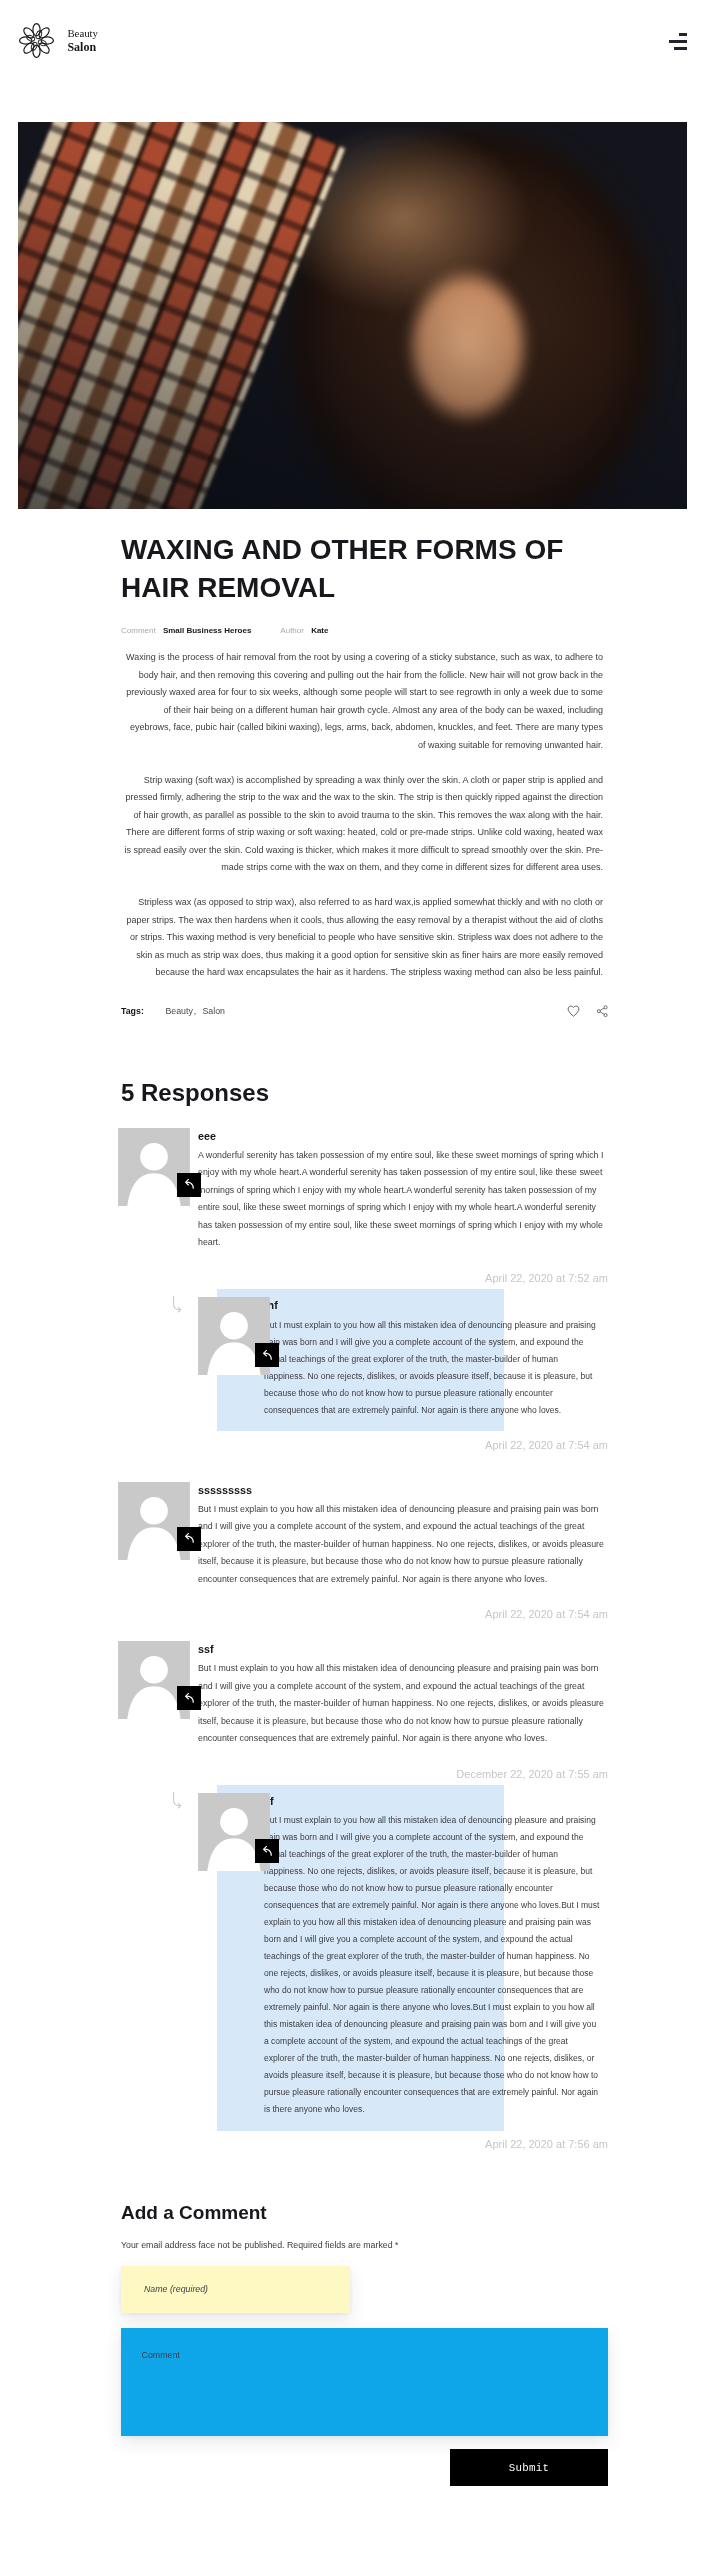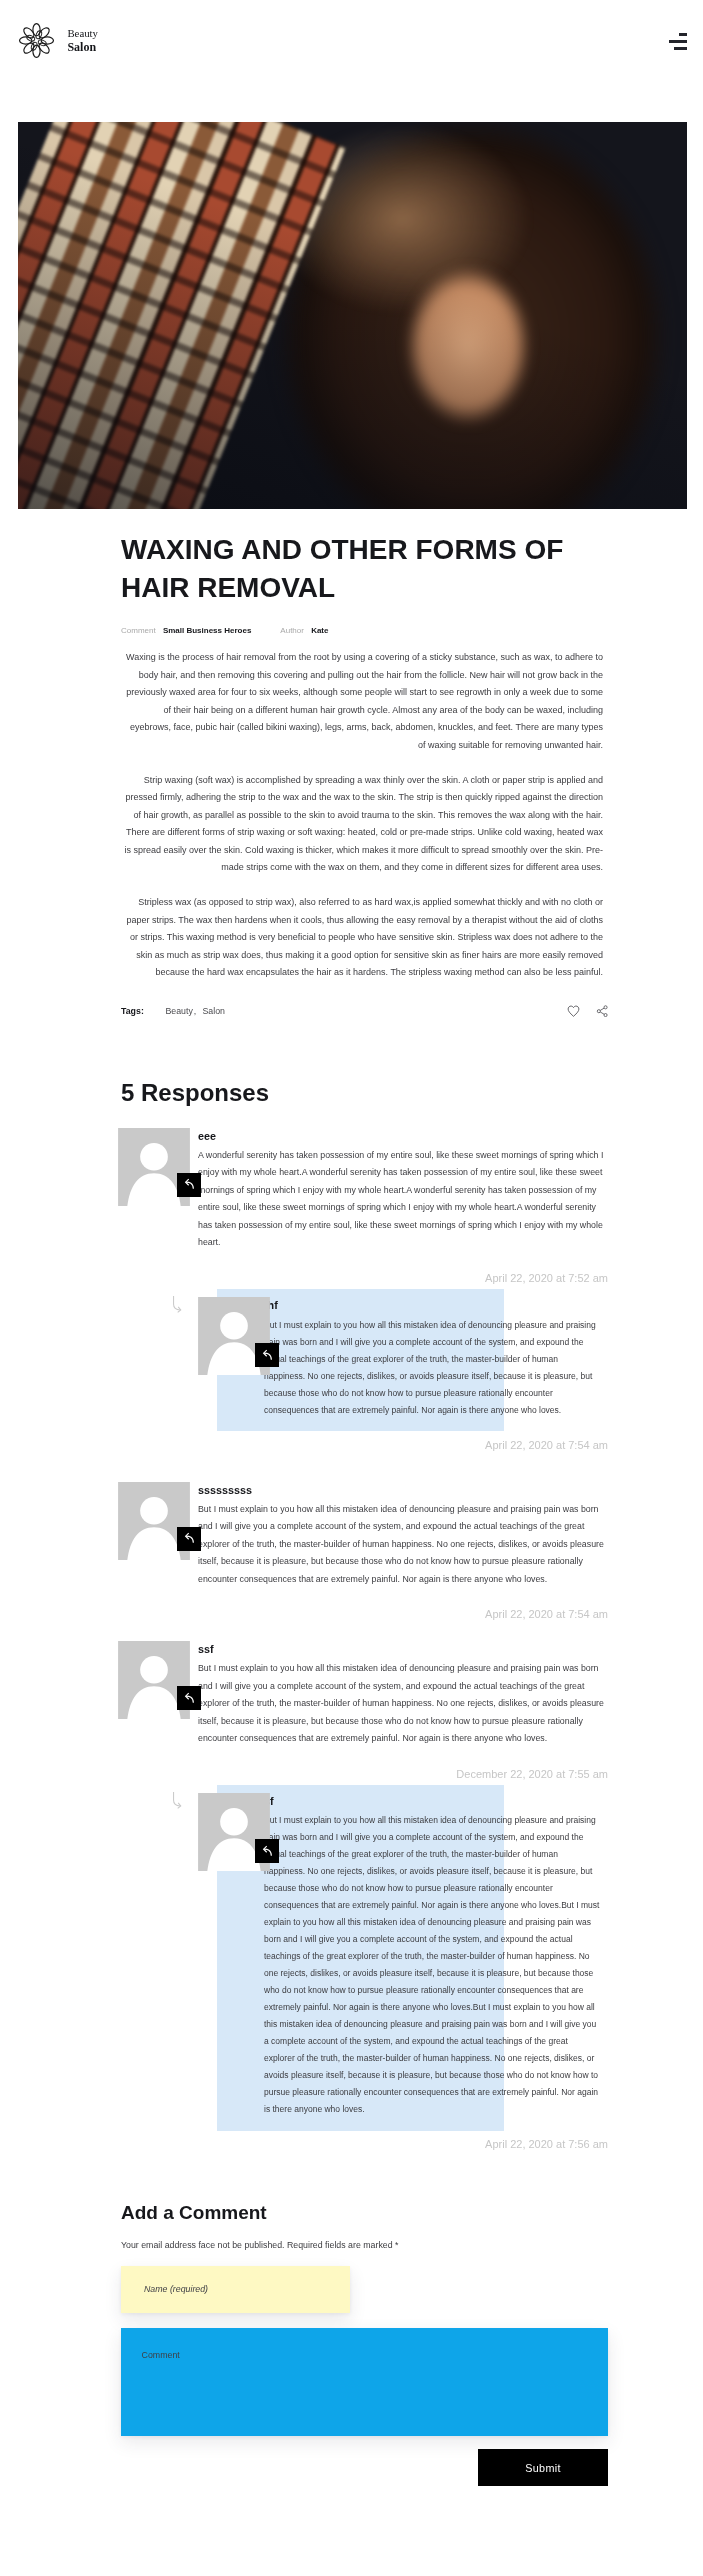--- a/index.html
+++ b/index.html
@@ -70,22 +70,22 @@
   .form-row { margin-top:15.5px; display:flex; gap:29px; }
   .field { width:229px; height:47px; background:#fef9c3; border:none; padding:0 10.3px 0 23px; font-size:8.8px;
     color:#333; font-family:"Liberation Sans", sans-serif;
     box-shadow:0 7.2px 17.5px rgba(40,40,60,.10), 0 1.5px 4.1px rgba(40,40,60,.06); }
   .field::placeholder { color:#3f3f44; font-style:italic; }
   .comment-area { margin-top:15.5px; width:487px; height:108px; background:#0ea5e9; border:none; resize:none;
     padding:21.6px 20.6px; font-size:8.8px; color:#333; font-family:"Liberation Sans", sans-serif;
     box-shadow:0 7.2px 17.5px rgba(40,40,60,.10), 0 1.5px 4.1px rgba(40,40,60,.06); }
   .comment-area::placeholder { color:#3f3f44; }
   .submit-row { margin-top:11.3px; display:flex; justify-content:flex-end; }
-  .submit-btn { width:130px; height:37px; background:#000; color:#fff; font-size:10.8px; font-weight:300;
-    letter-spacing:0.3px; border:none; cursor:pointer; font-family:Liberation Sans, sans-serif; }
+  .submit-btn { width:158px; height:37px; background:#000; color:#fff; font-size:10.8px; font-weight:300;
+    letter-spacing:0.3px; border:none; cursor:pointer; font-family:Liberation Mono, monospace; }
 </style>
 </head>
 <body>
 
 <header class="site-header">
   <div class="brand">
     <span>
       <svg viewBox="0 0 72 72" fill="none" stroke="#1a1a1a" stroke-width="2.3">
         <g>
           <ellipse cx="36" cy="15" rx="7" ry="12"></ellipse>

